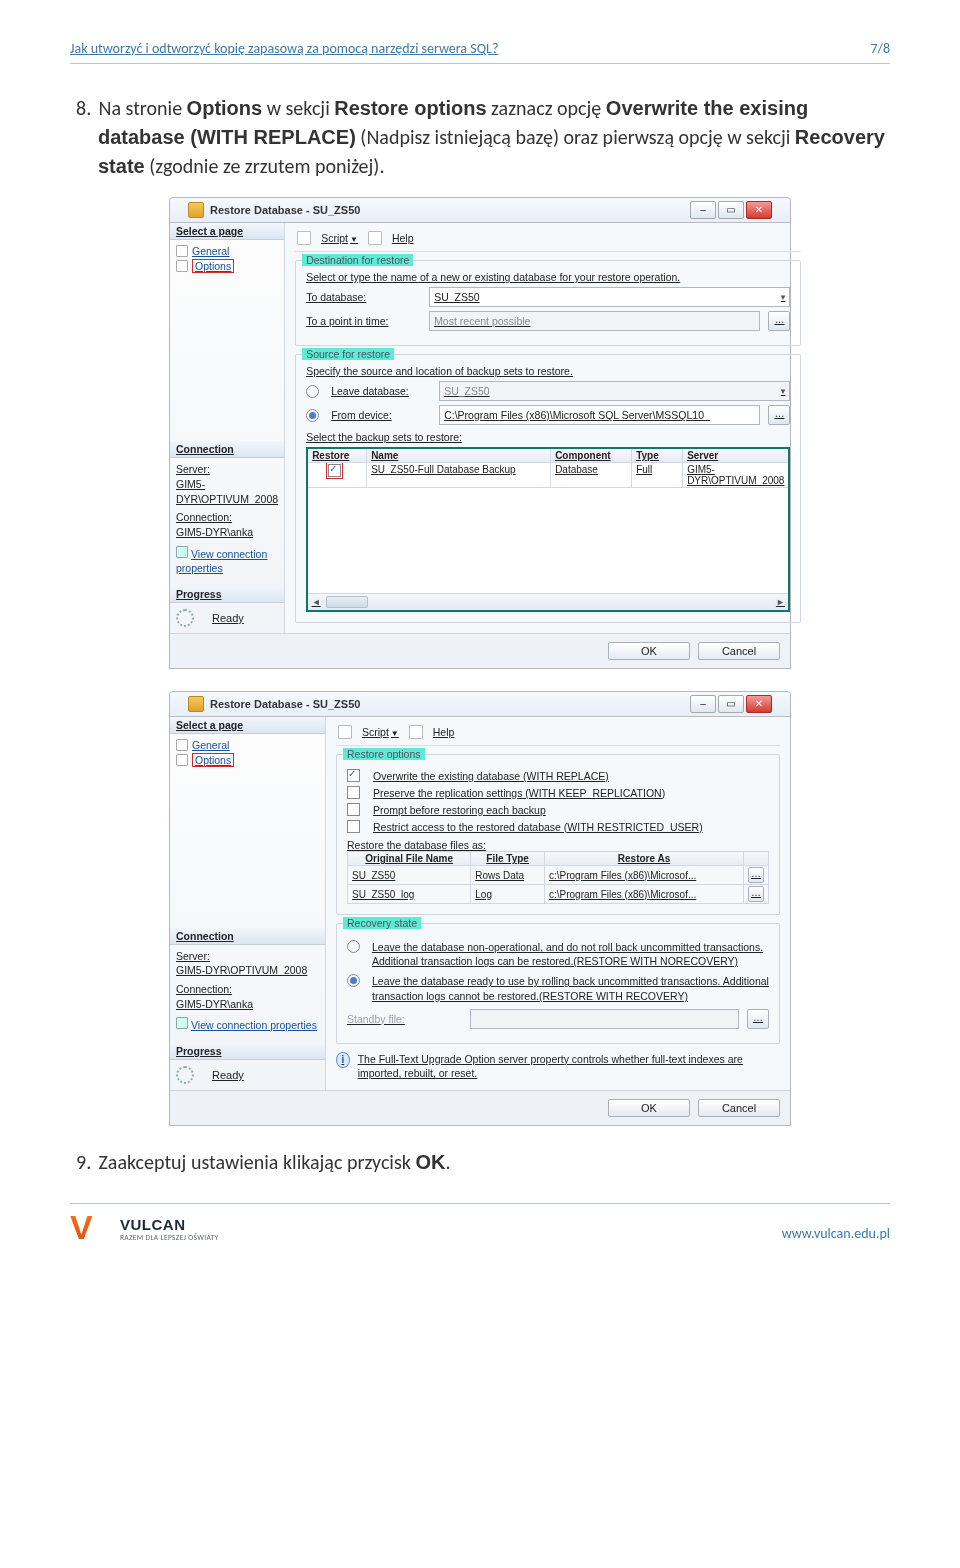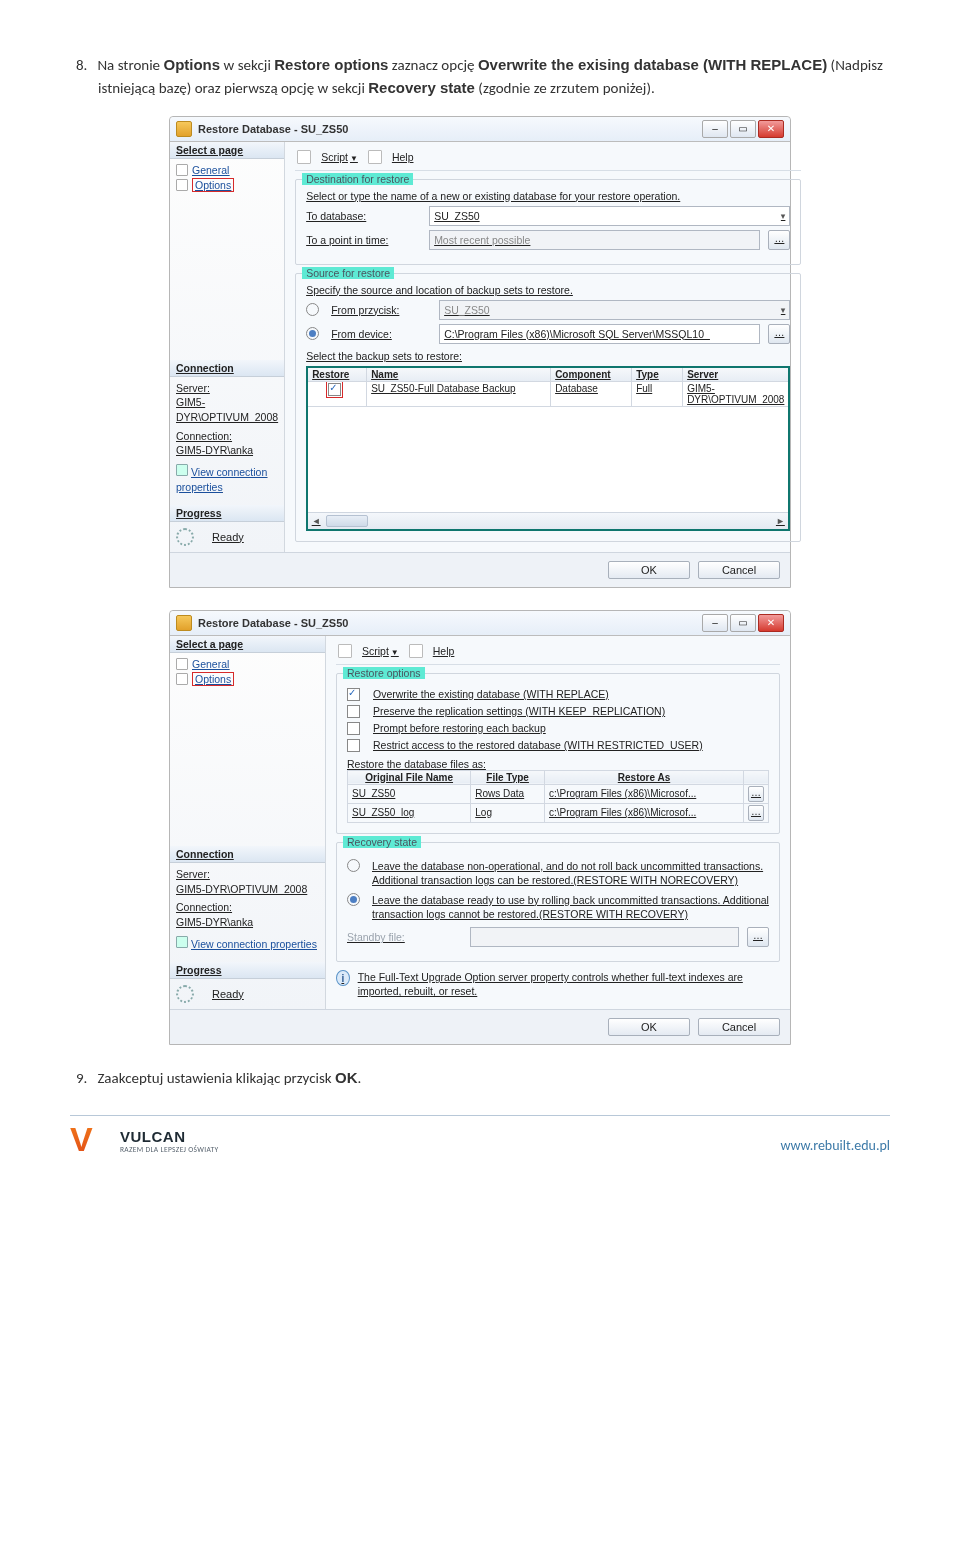--- a/index.html
+++ b/index.html
@@ -20,21 +20,21 @@
     justify-content: space-between;
     align-items: baseline;
     color: #3d7aa8;
     font-size: 14px;
     border-bottom: 1px solid #b8c8d8;
     padding-bottom: 6px;
     margin-bottom: 30px;
   }
   .doc-header a { color: #3d7aa8; text-decoration: underline; }
   .instruction {
-    font-size: 15px;
+    font-size: 20px;
     line-height: 1.45;
     margin: 14px 0 16px 0;
     padding-left: 28px;
     text-indent: -22px;
   }
   .instruction .num { display: inline-block; width: 18px; text-indent: 0; }
   .instruction .opt { font-family: "Trebuchet MS", Arial, sans-serif; font-weight: 600; }
 
   
   .sswin {
@@ -44,21 +44,21 @@
     border-radius: 4px 4px 0 0;
     background: #f6f9fc;
     font-family: "Segoe UI", Tahoma, Arial, sans-serif;
     font-size: 11px;
     color: #222;
   }
   .titlebar {
     display: flex; align-items: center;
     background: linear-gradient(#f6f9fd,#e6eef8);
     border-bottom: 1px solid #bcbcbc;
-    padding: 3px 6px;
+    padding: 3px 18px;
     border-radius: 4px 4px 0 0;
   }
   .titlebar .db-icon {
     width: 14px; height: 14px; margin-right: 6px;
     background: linear-gradient(#f6c85b,#e2a12a);
     border:1px solid #bd8b1f; border-radius: 2px;
   }
   .titlebar .title { flex:1; font-weight: 600; color:#333; }
   .winbtns { display:flex; gap:2px; }
   .winbtn {
@@ -160,20 +160,24 @@
   .logotext .main { font-weight:900; color:#1e2a33; font-size:15px; letter-spacing:0.5px; font-family:Arial,Helvetica; }
   .logotext .sub  { font-size:7.5px; color:#5a6570; letter-spacing:0.3px;}
   .url { color:#3d7aa8; font-size:14px; }
 
 </style>
 </head>
 <body>
 
 <div class="page">
 
+  <div class="doc-header">
+    <a>Jak utworzyć i odtworzyć kopię zapasową za pomocą narzędzi serwera SQL?</a>
+    <span>7/8</span>
+  </div>
 
   <p class="instruction">
     <span class="num">8.</span>
     <span>Na stronie </span>
     <span class="opt">Options</span>
     <span> w sekcji </span>
     <span class="opt">Restore options</span>
     <span> zaznacz opcję </span>
     <span class="opt">Overwrite the exising database (WITH REPLACE)</span>
     <span> (Nadpisz istniejącą bazę) oraz pierwszą opcję w sekcji </span>
@@ -249,21 +253,21 @@
             </div>
           </div>
         </div>
 
         <div class="fieldset">
           <span class="legend">Source for restore</span>
           <div class="fs-body">
             <div>Specify the source and location of backup sets to restore.</div>
             <div class="formrow">
               <span class="radio"></span>
-              <label style="width:100px;">From przycisk:</label>
+              <label style="width:100px;">Leave database:</label>
               <div class="txtbox disabled">
                   <span>SU_ZS50</span>
                   <span class="dd-arrow">▾</span>
                 </div>
             </div>
             <div class="formrow">
               <span class="radio on"></span>
               <label style="width:100px;">From device:</label>
               <div class="txtbox">
                   <span>C:\Program Files (x86)\Microsoft SQL Server\MSSQL10_</span>
@@ -440,16 +444,16 @@
   </p>
 
   <div class="doc-footer">
     <div class="logo">
       <div class="vshape"></div>
       <div class="logotext">
         <span class="main">VULCAN</span>
         <span class="sub">RAZEM DLA LEPSZEJ OŚWIATY</span>
       </div>
     </div>
-    <span class="url">www.rebuilt.edu.pl</span>
+    <span class="url">www.vulcan.edu.pl</span>
   </div>
 
 </div>
 
 </body></html>

